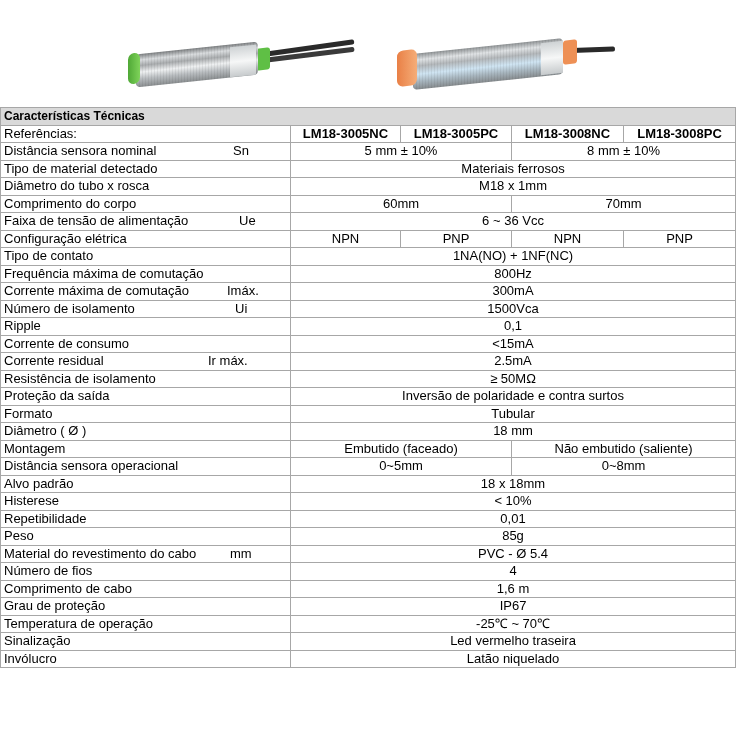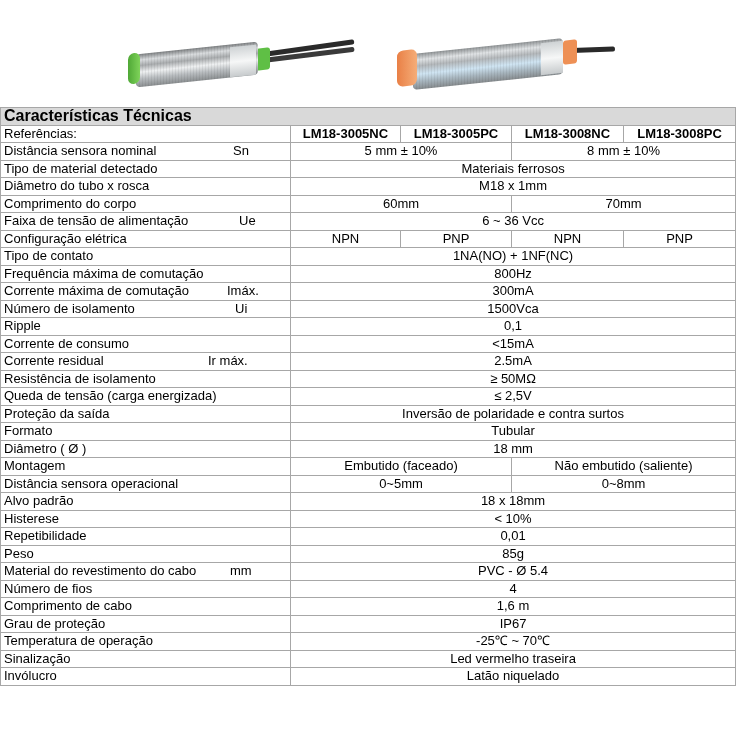--- a/index.html
+++ b/index.html
@@ -10,21 +10,21 @@
   .body-metal { position:absolute; border-radius:4px;
     background: linear-gradient(to bottom, #7d8082 0%, #d9dcde 18%, #a9acae 35%, #eef0f1 55%, #b9bdc0 75%, #8a8e90 100%); }
   .thread { position:absolute; left:0; right:0; top:0; bottom:0; border-radius:4px;
     background: repeating-linear-gradient(90deg, rgba(0,0,0,0.06) 0 1px, rgba(255,255,255,0) 1px 3px); }
   .cap { position:absolute; border-radius:6px; }
   .collar { position:absolute; border-radius:3px; }
   .label-band { position:absolute; background:linear-gradient(to bottom,#cfd3d5,#f6f7f7,#c6cacc); }
 
   table.spec { position:absolute; left:0; top:107px; width:735px; border-collapse:collapse; table-layout:fixed; font-size:13px; }
   table.spec td { border:1.5px solid #a7a7a7; padding:0 3px; height:16.5px; line-height:16px; white-space:nowrap; overflow:hidden; }
-  .title-row td { background:#d9d9d9; font-weight:bold; font-size:16px; height:21px; line-height:20px; border-top:3px solid #a7a7a7; }
+  .title-row td { background:#d9d9d9; font-weight:bold; font-size:12px; height:21px; line-height:20px; border-top:3px solid #a7a7a7; }
   .lbl-cell { position:relative; }
   .sym { position:absolute; top:0; }
   .val { text-align:center; }
   .bold { font-weight:bold; }
 </style>
 </head>
 <body>
 
 <div class="images">
 
@@ -124,24 +124,20 @@
       </tr>
       <tr>
         <td class="lbl-cell"><span>Corrente residual</span><span class="sym" style="left: 207px;">Ir máx.</span></td>
         <td class="val" colspan="4">2.5mA</td>
       </tr>
       <tr>
         <td class="lbl-cell"><span>Resistência de isolamento</span></td>
         <td class="val" colspan="4">≥ 50MΩ</td>
       </tr>
       <tr>
-        <td class="lbl-cell"><span>Queda de tensão (carga energizada)</span></td>
-        <td class="val" colspan="4">≤ 2,5V</td>
-      </tr>
-      <tr>
         <td class="lbl-cell"><span>Proteção da saída</span></td>
         <td class="val" colspan="4">Inversão de polaridade e contra surtos</td>
       </tr>
       <tr>
         <td class="lbl-cell"><span>Formato</span></td>
         <td class="val" colspan="4">Tubular</td>
       </tr>
       <tr>
         <td class="lbl-cell"><span>Diâmetro  ( Ø )</span></td>
         <td class="val" colspan="4">18 mm</td>

